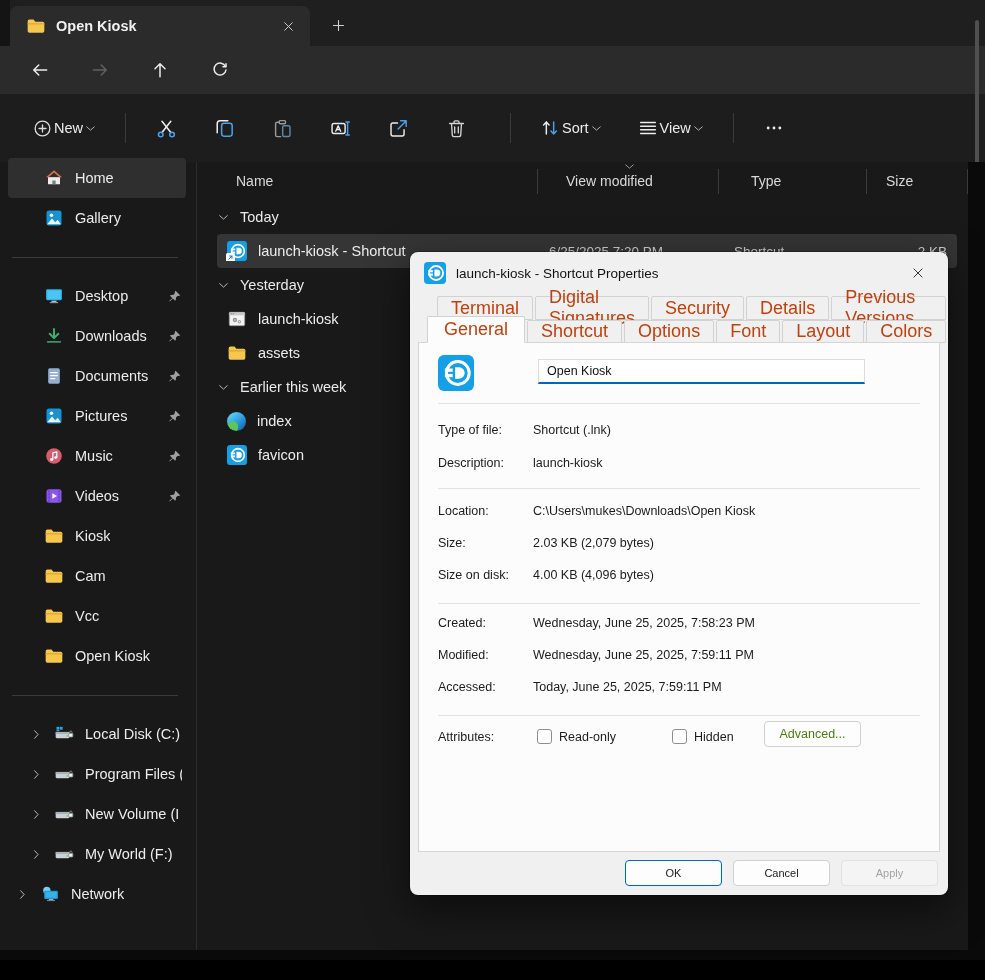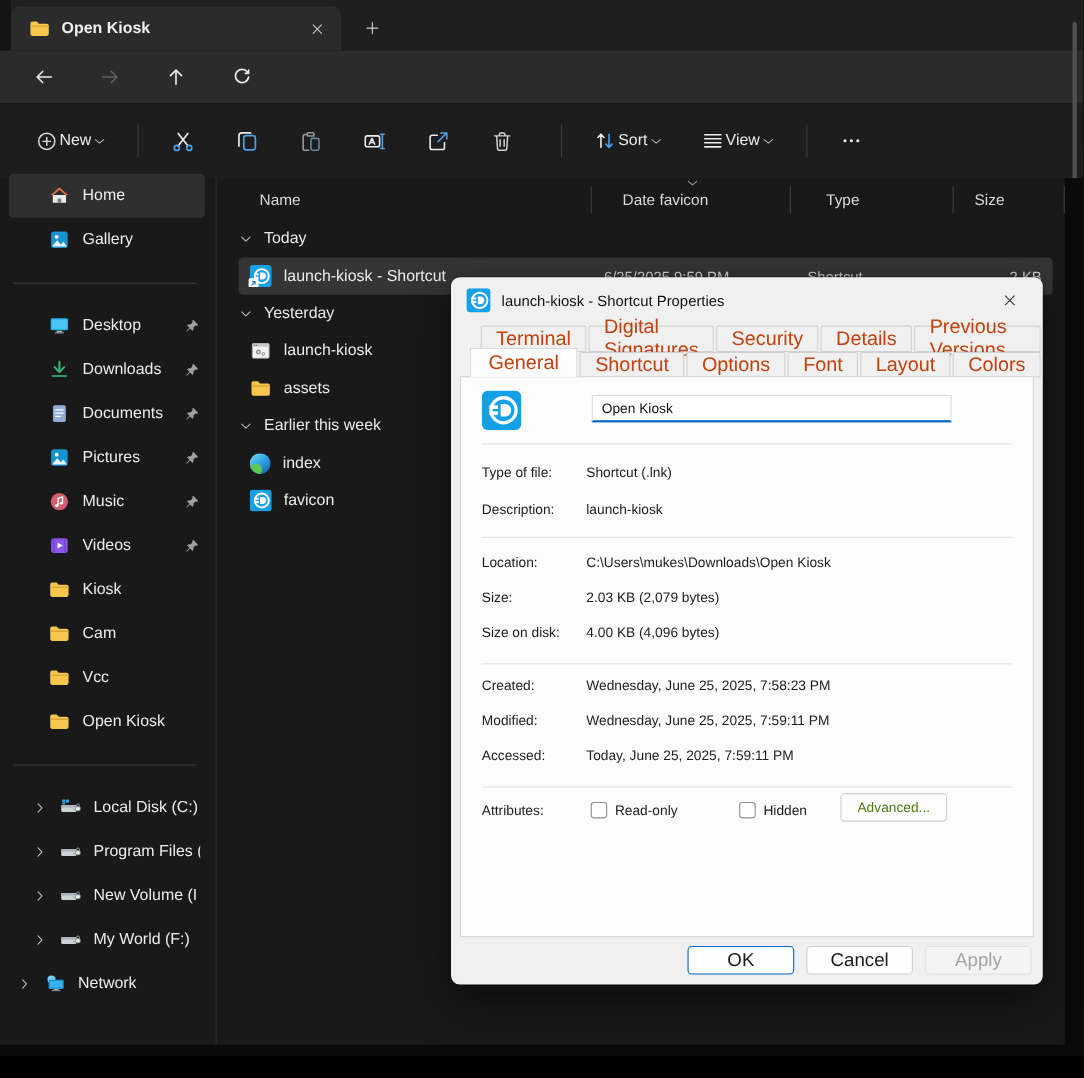--- a/index.html
+++ b/index.html
@@ -85,21 +85,21 @@
   .f-value { position:absolute; left:114px; right:12px; color:#1c1c1c; white-space:nowrap; }
   .nameinput { position:absolute; left:119px; top:16px; width:327px; height:25px; background:#fff;
                border:1px solid #dcdcdc; border-bottom:2px solid #0067c0; padding:0 8px; font-size:12.5px;
                font-family:"Liberation Sans",sans-serif; color:#111; outline:none; }
   .dlgico { position:absolute; left:19px; top:12px; }
   .cb { position:absolute; width:15px; height:15px; background:#fff; border:1px solid #8f8f8f; border-radius:3px; }
   .cb-label { position:absolute; color:#1c1c1c; }
   .adv-btn { position:absolute; left:345px; top:378px; width:97px; height:26px; background:#fdfdfd; border:1px solid #d0d0d0;
              border-radius:4px; font-size:12.5px; display:flex; align-items:center; justify-content:center; color:#4d7c0f; }
   .dlg-btns { position:absolute; right:10px; bottom:9px; display:flex; gap:11px; }
-  .dbtn { width:97px; height:26px; border-radius:4px; background:#fdfdfd; border:1px solid #d0d0d0; font-size:17px;
+  .dbtn { width:97px; height:26px; border-radius:4px; background:#fdfdfd; border:1px solid #d0d0d0; font-size:11px;
           display:flex; align-items:center; justify-content:center; color:#1a1a1a; }
   .dbtn.ok { border-color:#0067c0; }
   .dbtn.apply { color:#a3a3a3; background:#f4f4f4; border-color:#e2e2e2; }
 </style>
 </head>
 <body>
 
 <div class="win">
 
   <div class="tabbar">
@@ -531,21 +531,21 @@
         <span class="slabel">Network</span>
       </div>
     </div>
   <div class="side-scroll"></div>
   <div class="side-sep"></div>
 
   <div class="strip-right"></div>
   <div class="main">
     <div class="cols">
       <span class="c">Name</span>
-      <span class="c">Date favicon</span>
+      <span class="c">View modified</span>
       <span class="c">Type</span>
       <span class="c size">Size</span>
     </div>
     <span class="sortmark icon">
         <svg width="13" height="13" viewBox="0 0 24 24" fill="none" stroke-linecap="round" stroke-linejoin="round">
           <path d="M5 9l7 6 7-6" stroke="#9a9a9a" stroke-width="1.8"></path>
         </svg>
       </span>
     <div class="coldiv" style="left:340px"></div>
     <div class="coldiv" style="left:521px"></div>
@@ -573,21 +573,21 @@
                 </svg>
                 <span class="lnk">
                   <svg width="7" height="7" viewBox="0 0 24 24" fill="none">
                     <path d="M6 18L17 7M9 7h8v8" stroke="#1272c8" stroke-width="3.4" stroke-linecap="round" stroke-linejoin="round"></path>
                   </svg>
                 </span>
               </span>
             </span>
             <span>launch-kiosk - Shortcut</span>
           </div>
-          <div class="fcell">6/25/2025 9:59 PM</div>
+          <div class="fcell">6/25/2025 7:20 PM</div>
           <div class="fcell">Shortcut</div>
           <div class="fcell fsize">2 KB</div>
         </div>
         <div class="grow">
           <span class="icon">
             <svg width="13" height="13" viewBox="0 0 24 24" fill="none" stroke-linecap="round" stroke-linejoin="round">
               <path d="M5 8.5l7 6.5 7-6.5" stroke="#bdbdbd" stroke-width="1.8"></path>
             </svg>
           </span>
           <span>Yesterday</span>

